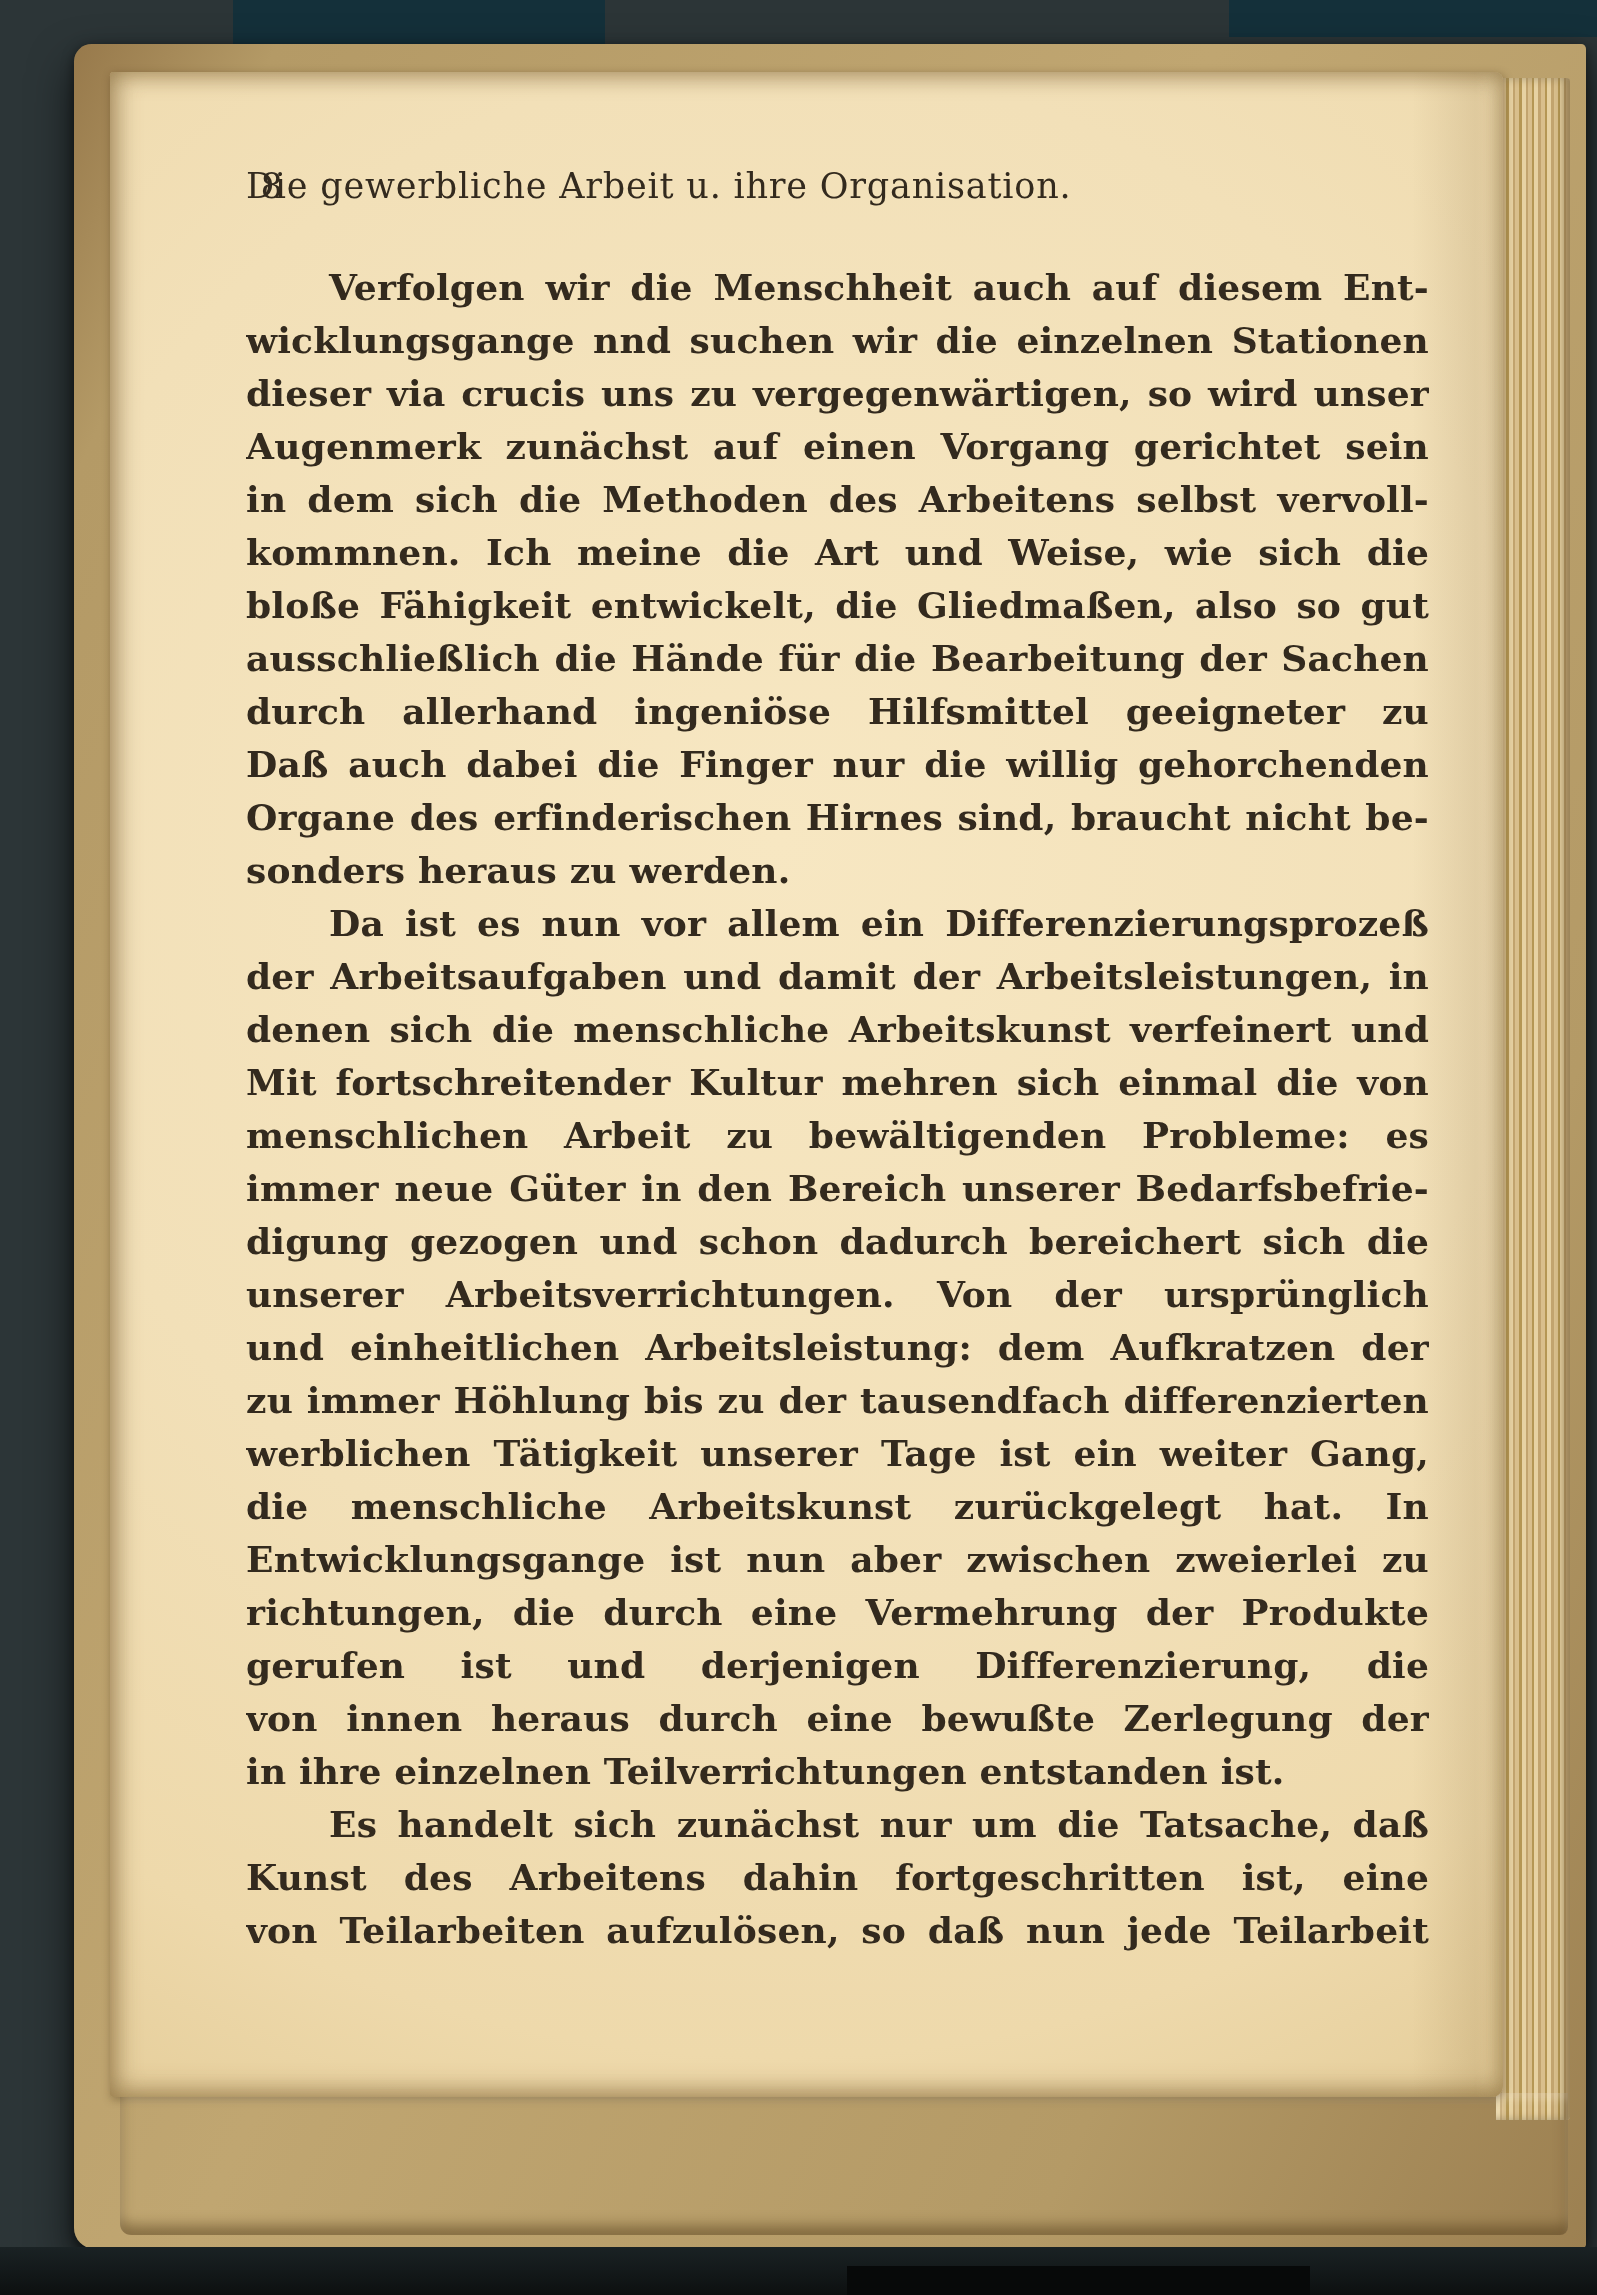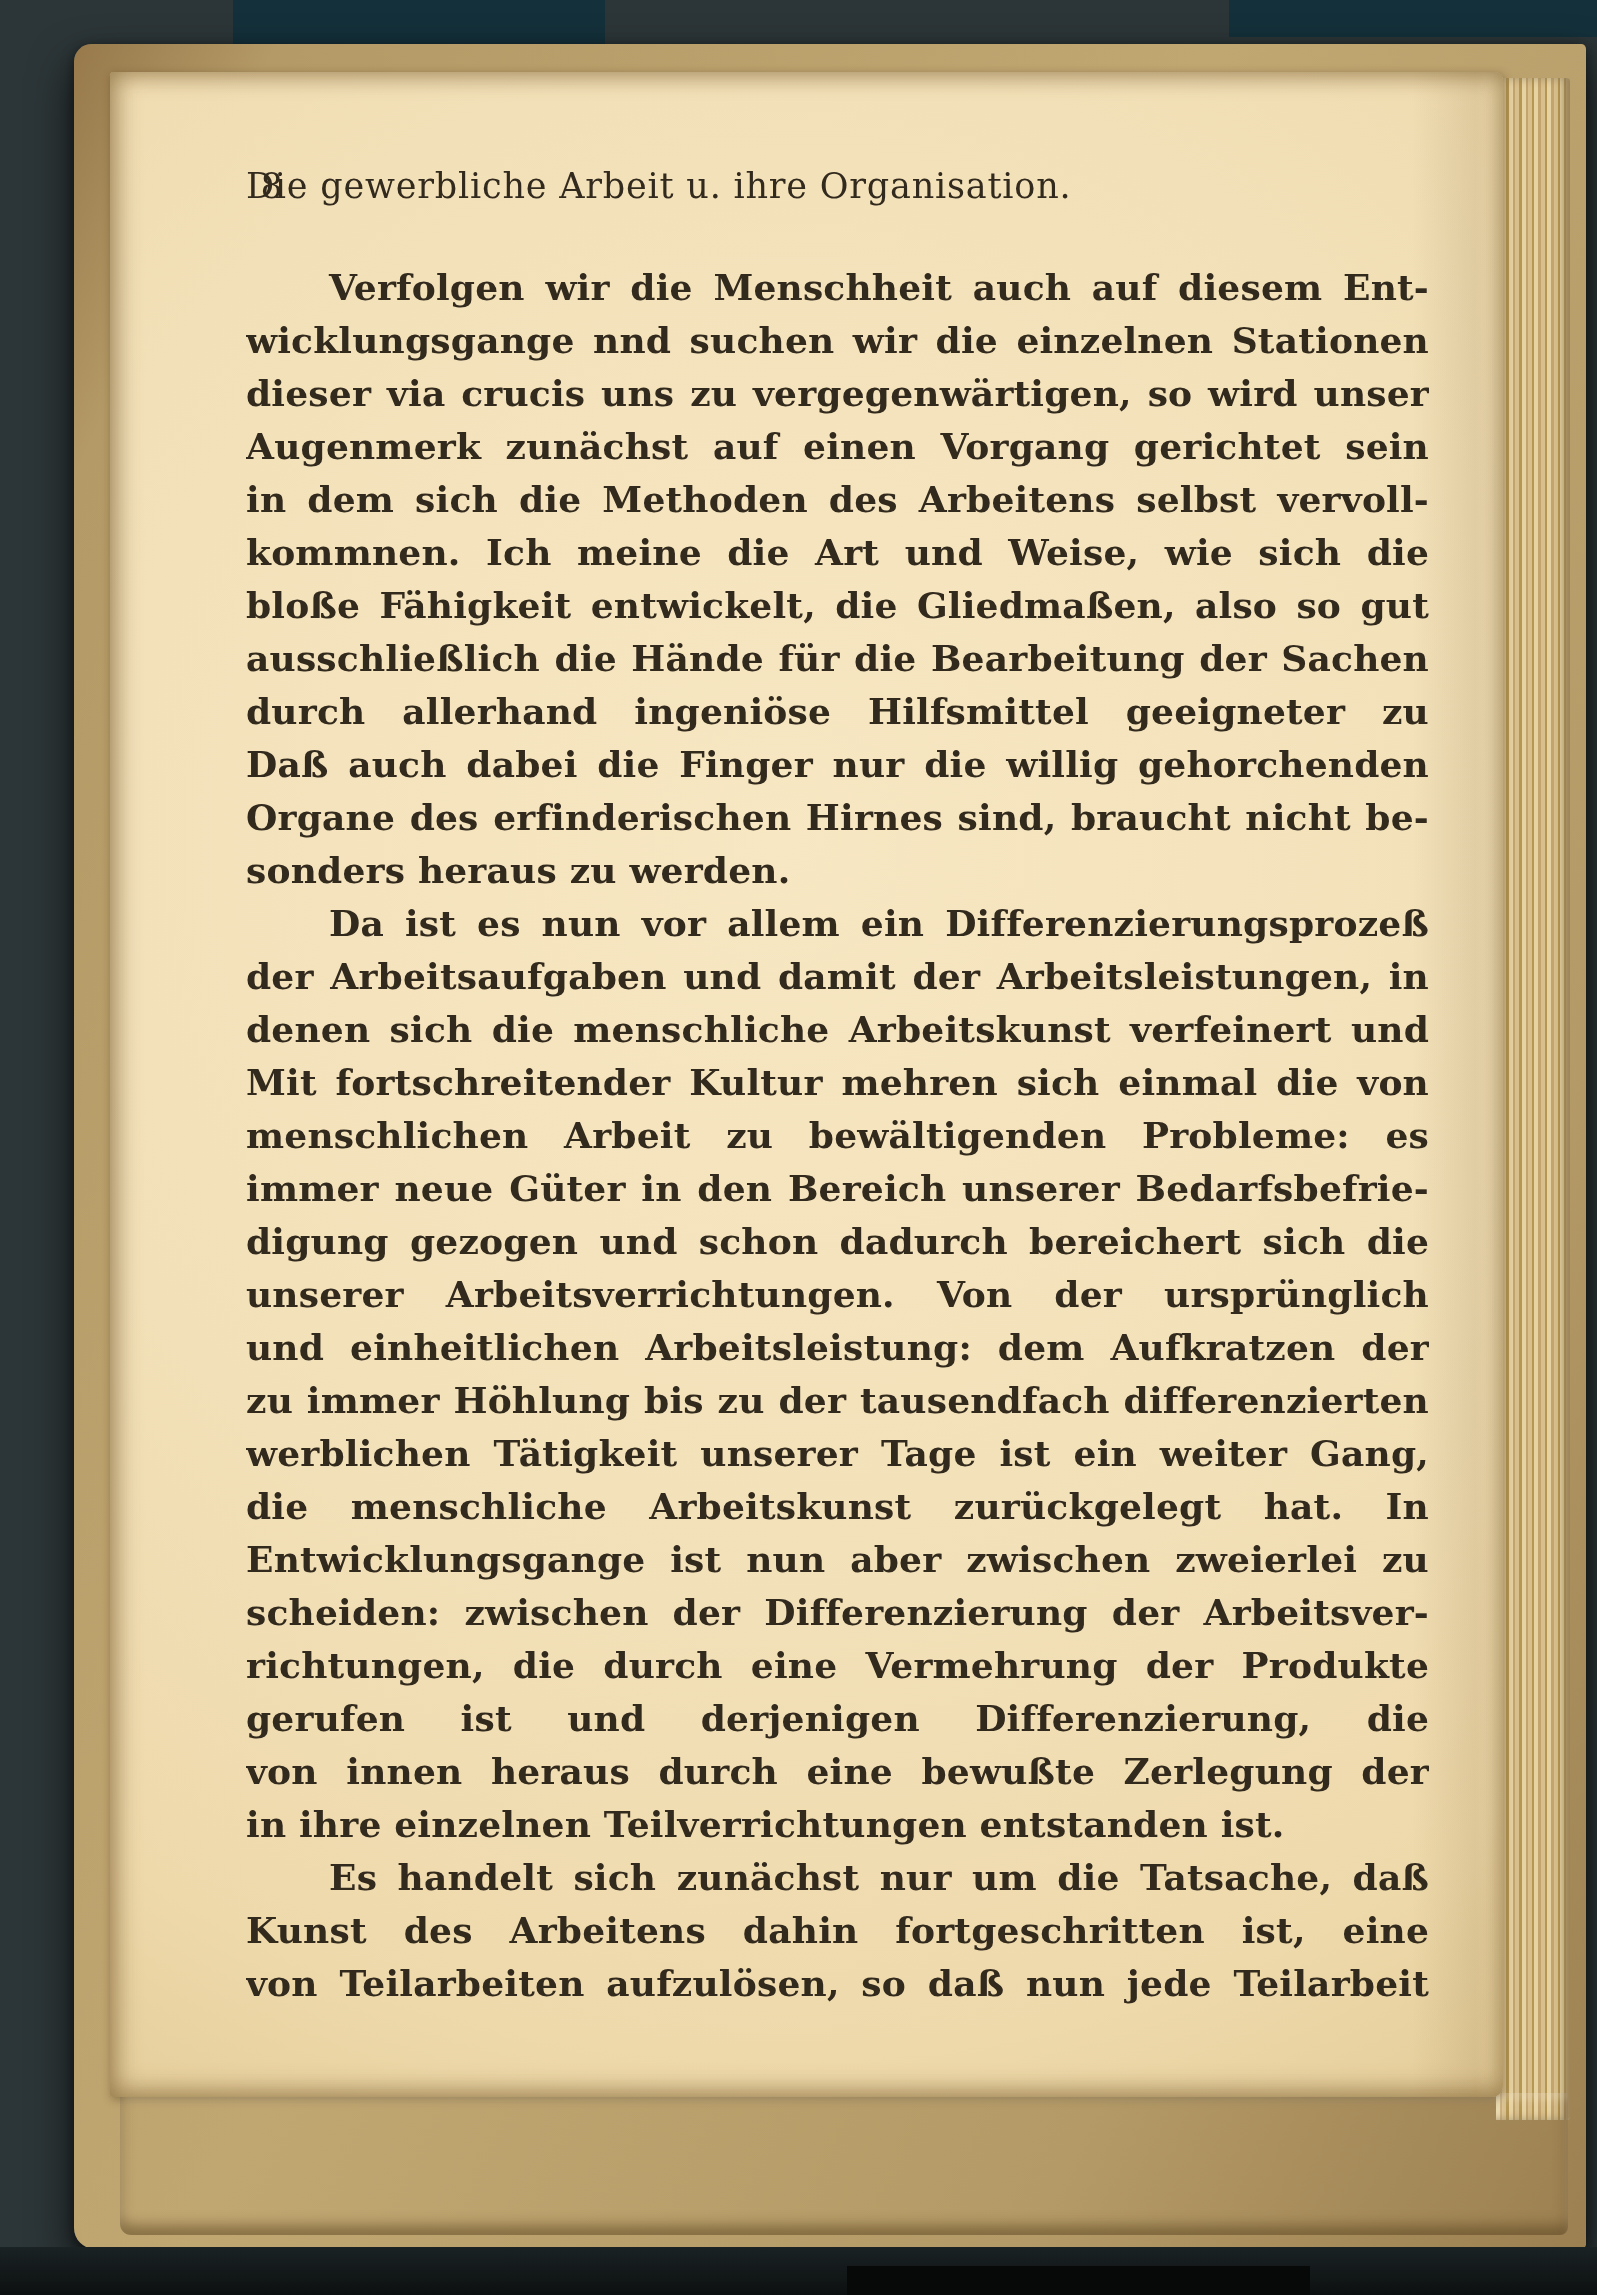--- a/index.html
+++ b/index.html
@@ -150,21 +150,20 @@
           <div class="line">Mit fortschreitender Kultur mehren sich einmal die von der</div>
           <div class="line">menschlichen Arbeit zu bewältigenden Probleme: es werden</div>
           <div class="line">immer neue Güter in den Bereich unserer Bedarfsbefrie-</div>
           <div class="line">digung gezogen und schon dadurch bereichert sich die Skala</div>
           <div class="line">unserer Arbeitsverrichtungen. Von der ursprünglich einzigen</div>
           <div class="line">und einheitlichen Arbeitsleistung: dem Aufkratzen der Erde</div>
           <div class="line">zu immer Höhlung bis zu der tausendfach differenzierten ge-</div>
           <div class="line">werblichen Tätigkeit unserer Tage ist ein weiter Gang, den</div>
           <div class="line">die menschliche Arbeitskunst zurückgelegt hat.  In diesem</div>
           <div class="line">Entwicklungsgange ist nun aber zwischen zweierlei zu unter-</div>
-          <div class="line">scheiden: zwischen der Differenzierung der Arbeitsver-</div>
           <div class="line">richtungen, die durch eine Vermehrung der Produkte hervor-</div>
           <div class="line">gerufen ist und derjenigen Differenzierung, die gleichsam</div>
           <div class="line">von innen heraus durch eine bewußte Zerlegung der Arbeit</div>
           <div class="line flush-left">in ihre einzelnen Teilverrichtungen entstanden ist.</div>
         </div>
         <div>
           <div class="line first">Es handelt sich zunächst nur um die Tatsache, daß die</div>
           <div class="line">Kunst des Arbeitens dahin fortgeschritten ist, eine Summe</div>
           <div class="line">von Teilarbeiten aufzulösen, so daß nun jede Teilarbeit als</div>
         </div>

